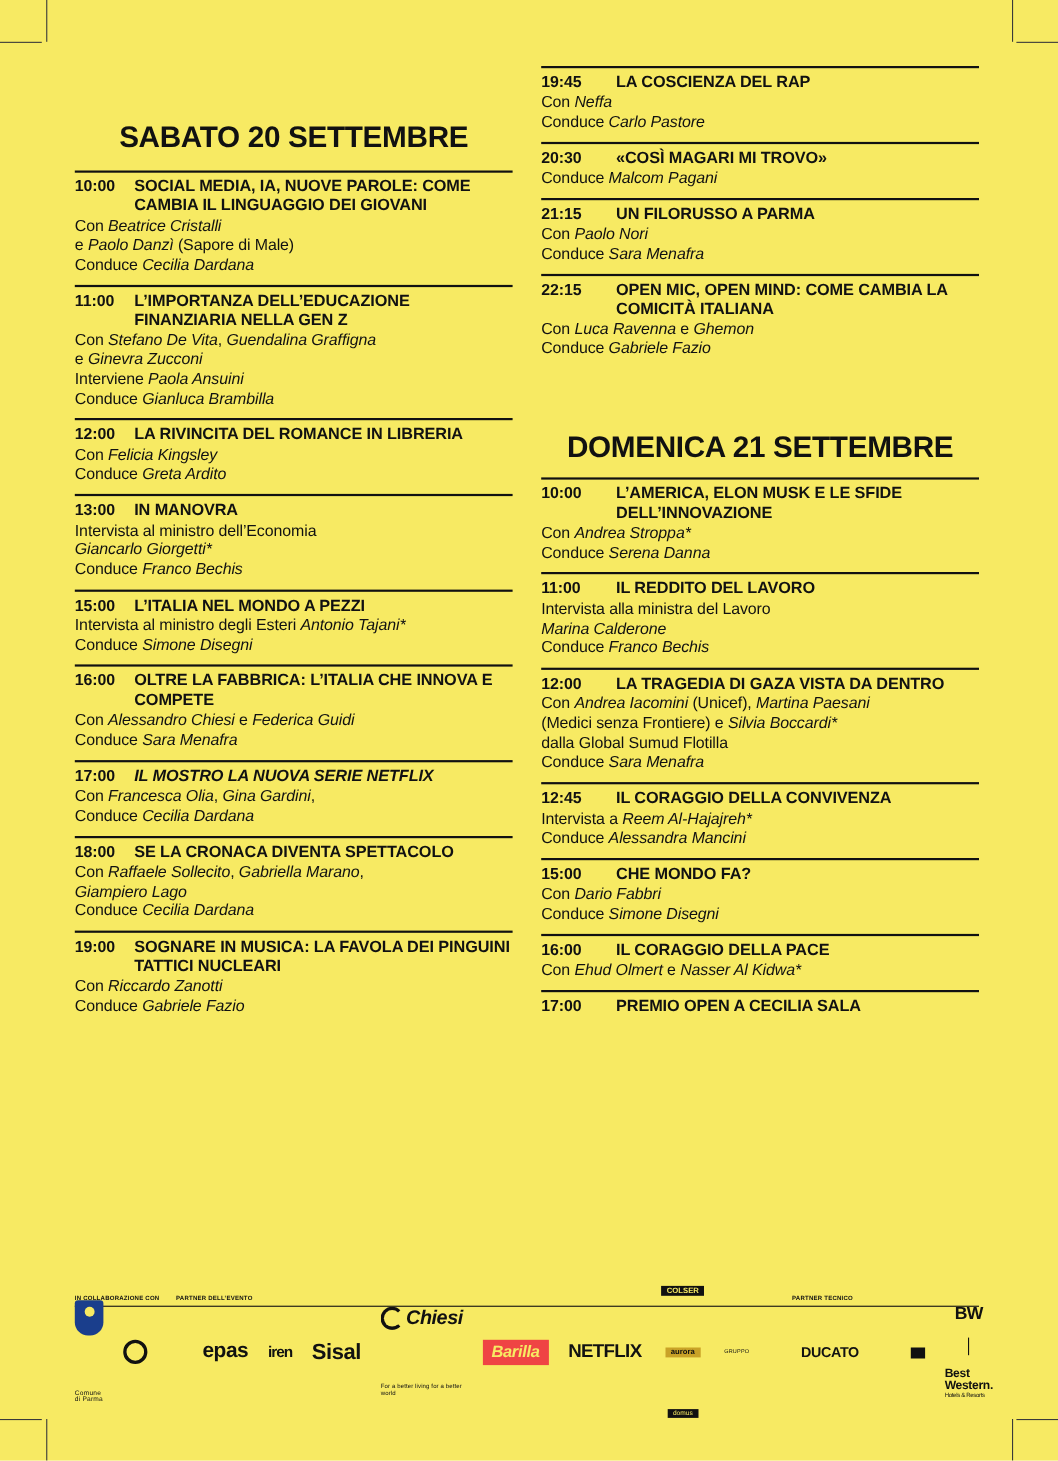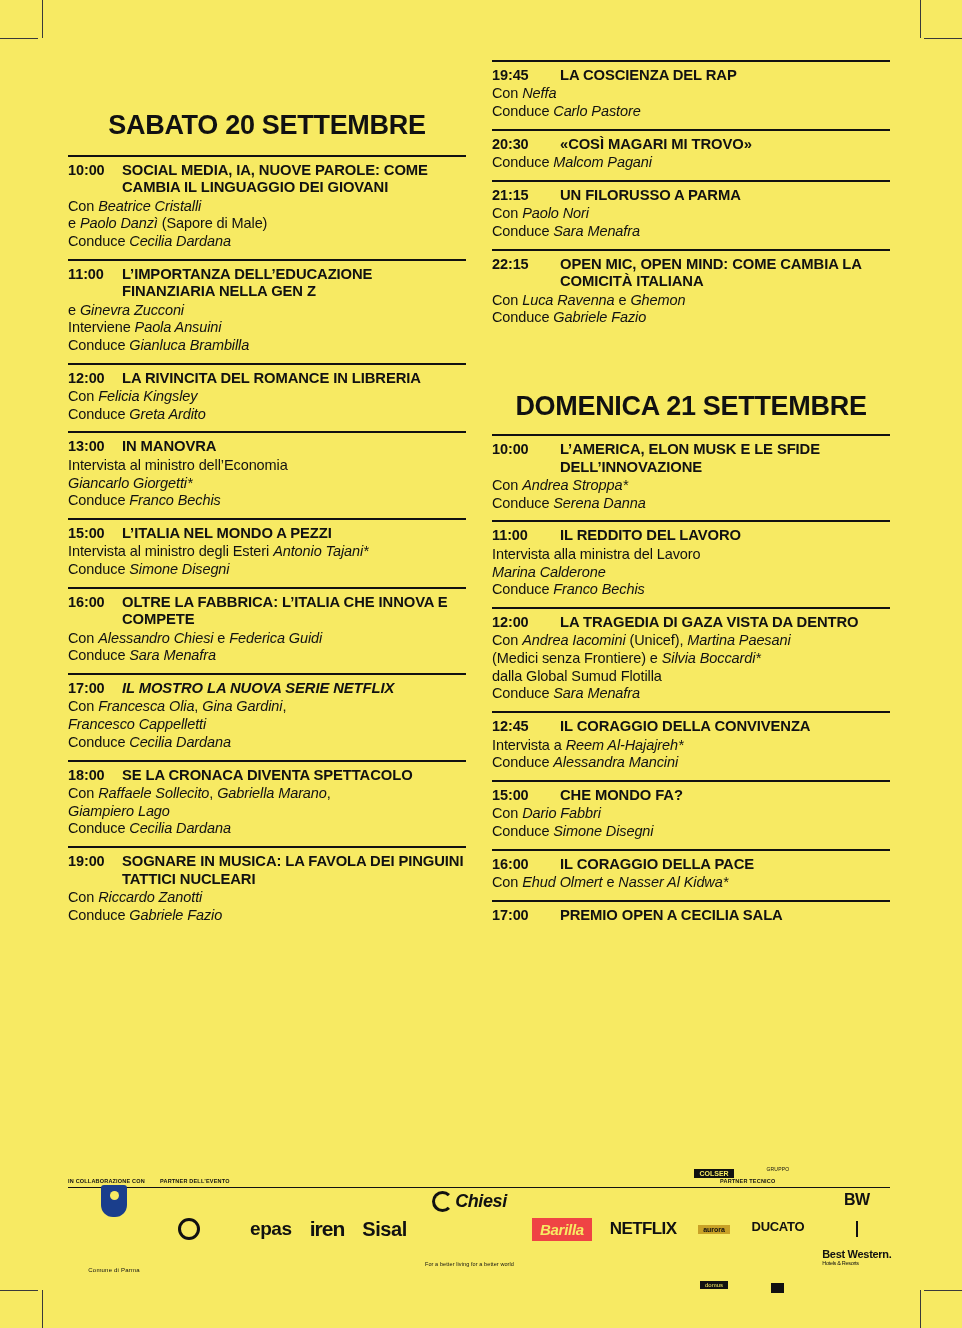--- a/index.html
+++ b/index.html
@@ -171,21 +171,21 @@
   .logo-comune { font-size: 6px; margin-top: 3px; letter-spacing: 0.2px;}
   .repas-dot {
     width: 16px; height: 16px; border-radius: 50%;
     border: 3.5px solid #111;
     display:inline-block;
     margin-right: 3px;
     vertical-align: -2px;
   }
   .iren {
     font-weight: bold;
-    font-size: 21px;
+    font-size: 14px;
     letter-spacing: -1px;
     color: #111;
     font-style: normal;
   }
   .chiesi-c {
     display:inline-block;
     width: 15px; height:15px;
     border: 3px solid #111;
     border-radius: 50%;
     border-right-color: transparent;
@@ -197,21 +197,21 @@
     font-weight: bold; font-size: 15px; padding: 3px 8px;
     letter-spacing: -0.3px;
   }
   .netflix { font-weight: bold; font-size: 17px; letter-spacing: -0.6px; }
   .colser {
     display:flex; flex-direction:column; align-items:center; line-height:1;
   }
   .colser .top { background:#111; color:#f7ea63; font-size:7px; font-weight:bold; padding:1px 5px;}
   .colser .mid { background:#c9a227; color:#111; font-size:7px; font-weight:bold; padding:1px 5px;}
   .colser .bot { background:#111; color:#f7ea63; font-size:6px; padding:1px 5px;}
-  .ducato { display:flex; flex-direction:column; align-items:center;text-align:right; }
+  .ducato { display:flex; flex-direction:row; align-items:center;text-align:right; }
   .ducato .small { font-size:5px; letter-spacing:0.2px;}
   .ducato .big { font-weight:bold; font-size:13px; letter-spacing:-0.3px;}
   .ducato .sq { width:13px;height:10px;background:#111;margin-top:2px;}
   .bw { display:flex; gap:12px; }
   .bw .mark { font-weight:bold; font-size:16px; letter-spacing:-0.5px;}
   .bw .bar { width:1.5px; height:16px; background:#111;}
   .bw .txt { font-weight:bold; font-size:11px; letter-spacing:-0.3px; line-height:1.05;}
   .bw .txt small { display:block; font-weight:normal; font-size:5.5px;}
 </style>
 </head>
@@ -244,20 +244,21 @@
                 <div class="ev-line">e <i>Paolo Danzì</i> (Sapore di Male)</div>
                 <div class="ev-line">Conduce <i>Cecilia Dardana</i></div>
               </div>
             </div>
             <div class="event">
               <div class="ev-head">
                 <div class="ev-time">11:00</div>
                 <div class="ev-title">L’IMPORTANZA DELL’EDUCAZIONE FINANZIARIA NELLA GEN Z</div>
               </div>
               <div class="ev-lines">
+                <div class="ev-line">Con <i>Stefano De Vita</i>, <i>Guendalina Graffigna</i></div>
                 <div class="ev-line">e <i>Ginevra Zucconi</i></div>
                 <div class="ev-line">Interviene <i>Paola Ansuini</i></div>
                 <div class="ev-line">Conduce <i>Gianluca Brambilla</i></div>
               </div>
             </div>
             <div class="event">
               <div class="ev-head">
                 <div class="ev-time">12:00</div>
                 <div class="ev-title">LA RIVINCITA DEL ROMANCE IN LIBRERIA</div>
               </div>
@@ -297,21 +298,20 @@
                 <div class="ev-line">Conduce <i>Sara Menafra</i></div>
               </div>
             </div>
             <div class="event">
               <div class="ev-head">
                 <div class="ev-time">17:00</div>
                 <div class="ev-title italic">IL MOSTRO LA NUOVA SERIE NETFLIX</div>
               </div>
               <div class="ev-lines">
                 <div class="ev-line">Con <i>Francesca Olia</i>, <i>Gina Gardini</i>,</div>
-                <div class="ev-line"><i>Francesco Cappelletti</i></div>
                 <div class="ev-line">Conduce <i>Cecilia Dardana</i></div>
               </div>
             </div>
             <div class="event">
               <div class="ev-head">
                 <div class="ev-time">18:00</div>
                 <div class="ev-title">SE LA CRONACA DIVENTA SPETTACOLO</div>
               </div>
               <div class="ev-lines">
                 <div class="ev-line">Con <i>Raffaele Sollecito</i>, <i>Gabriella Marano</i>,</div>

